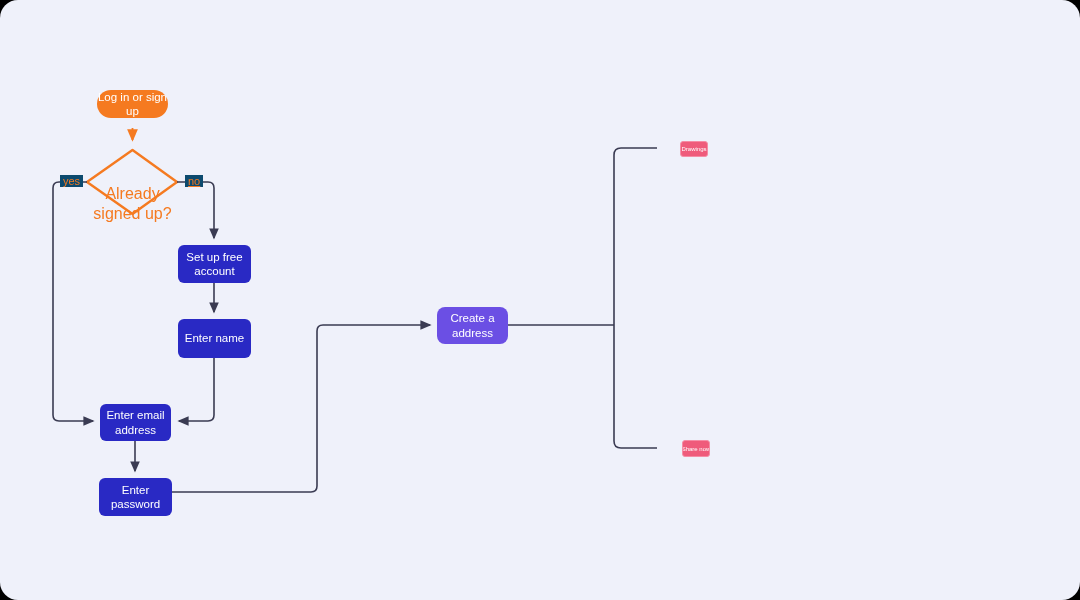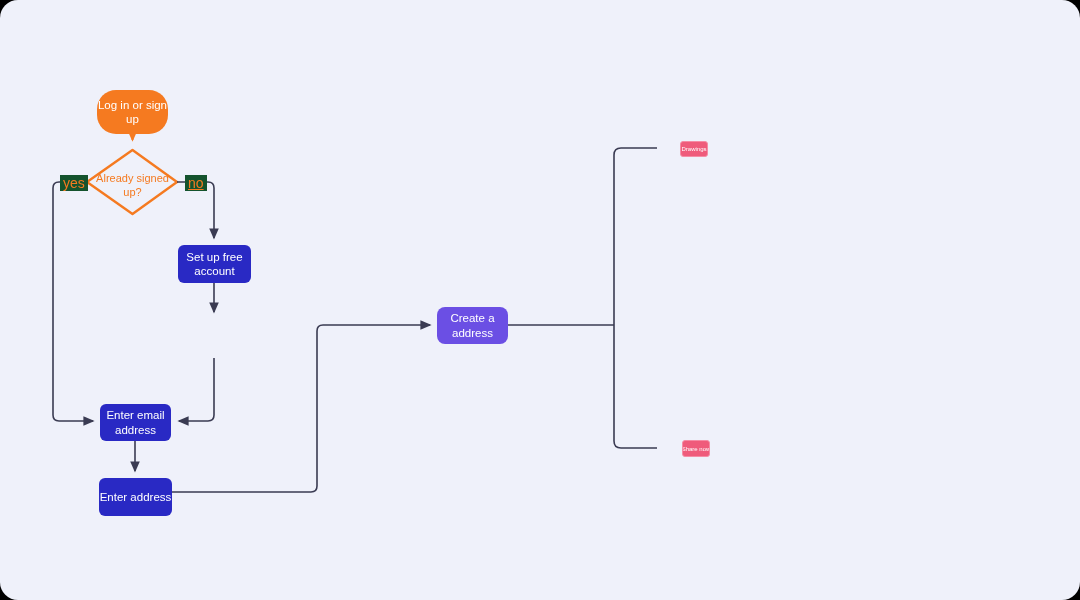--- a/index.html
+++ b/index.html
@@ -2,30 +2,30 @@
 <html><head>
 <meta charset="utf-8">
 <style>
   html,body{margin:0;padding:0;background:#000;}
   body{font-family:"Liberation Sans", sans-serif;}
   .stage{position:relative;width:1080px;height:600px;background:#000;overflow:hidden;}
   .canvas{position:absolute;inset:0;background:#EFF1FA;border-radius:18px;}
   svg.connectors{position:absolute;left:0;top:0;width:1080px;height:600px;pointer-events:none;}
   .node{position:absolute;display:flex;align-items:center;justify-content:center;
         text-align:center;color:#fff;font-size:11.5px;line-height:1.22;box-sizing:border-box;}
-  .start{left:97px;top:90px;width:71px;height:44px;background:#F57A20;border-radius:19px;}
+  .start{left:97px;top:90px;width:71px;height:28px;background:#F57A20;border-radius:19px;}
   .proc{background:#2929C4;border-radius:6px;}
   .setup{left:178px;top:245px;width:73px;height:38px;}
   .ename{left:178px;top:319px;width:73px;height:39px;}
   .eemail{left:100px;top:404px;width:71px;height:37px;align-items:center;}
   .epass{left:99px;top:478px;width:73px;height:38px;}
   .createdoc{left:437px;top:307px;width:71px;height:37px;background:#6B4FE4;border-radius:8px;}
-  .diamond-label{position:absolute;left:92px;top:172px;width:81px;text-align:center;
-        color:#F57A20;font-size:11px;line-height:1.25;}
-  .branch-label{position:absolute;color:#F57A20;font-size:14px;background:#14532d;
+  .diamond-label{position:absolute;left:92px;top:184px;width:81px;text-align:center;
+        color:#F57A20;font-size:16px;line-height:1.25;}
+  .branch-label{position:absolute;color:#F57A20;font-size:11px;background:#0c4a6e;
         padding:0 3px;text-align:center;}
   .yes{left:60px;top:175px;}
   .no{left:185px;top:175px;text-decoration:underline;}
   .tag{position:absolute;background:#EF5B7B;border:1px solid #F58CA5;border-radius:3px;
        color:#fff;font-size:6px;display:flex;align-items:center;justify-content:center;
        box-sizing:border-box;overflow:hidden;white-space:nowrap;}
   .tag-top{left:680px;top:141px;width:28px;height:16px;}
   .tag-bottom{left:682px;top:440px;width:28px;height:17px;}
 </style>
 </head>
@@ -69,25 +69,28 @@
       <span>Log in or sign up</span>
     </div>
 
     <div class="diamond-label">Already signed up?</div>
     <div class="branch-label yes">yes</div>
     <div class="branch-label no">no</div>
 
     <div class="node proc setup">
       <span>Set up free account</span>
     </div>
+    <div class="node proc ename">
+      <span>Enter name</span>
+    </div>
     <div class="node proc eemail">
       <span>Enter email address</span>
     </div>
     <div class="node proc epass">
-      <span>Enter address</span>
+      <span>Enter password</span>
     </div>
     <div class="node createdoc">
       <span>Create a address</span>
     </div>
 
     <div class="tag tag-top">
       <span>Drawings</span>
     </div>
     <div class="tag tag-bottom">
       <span>Share now</span>

